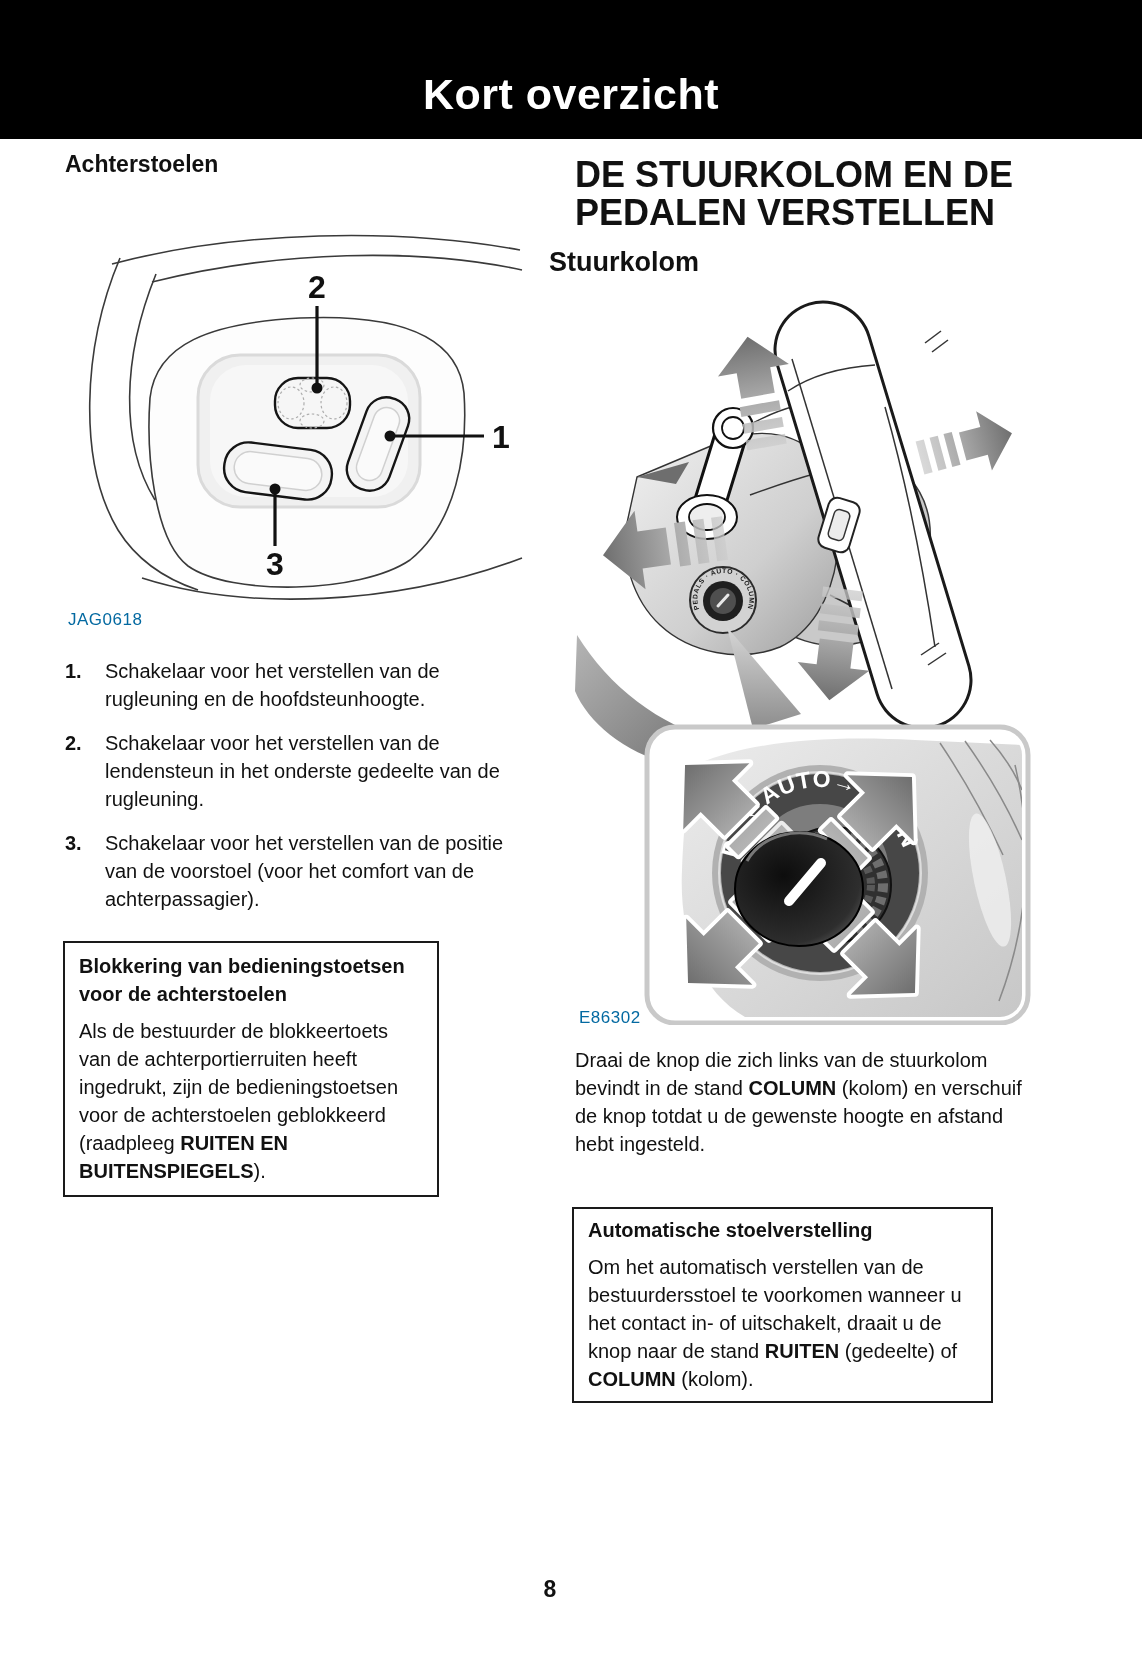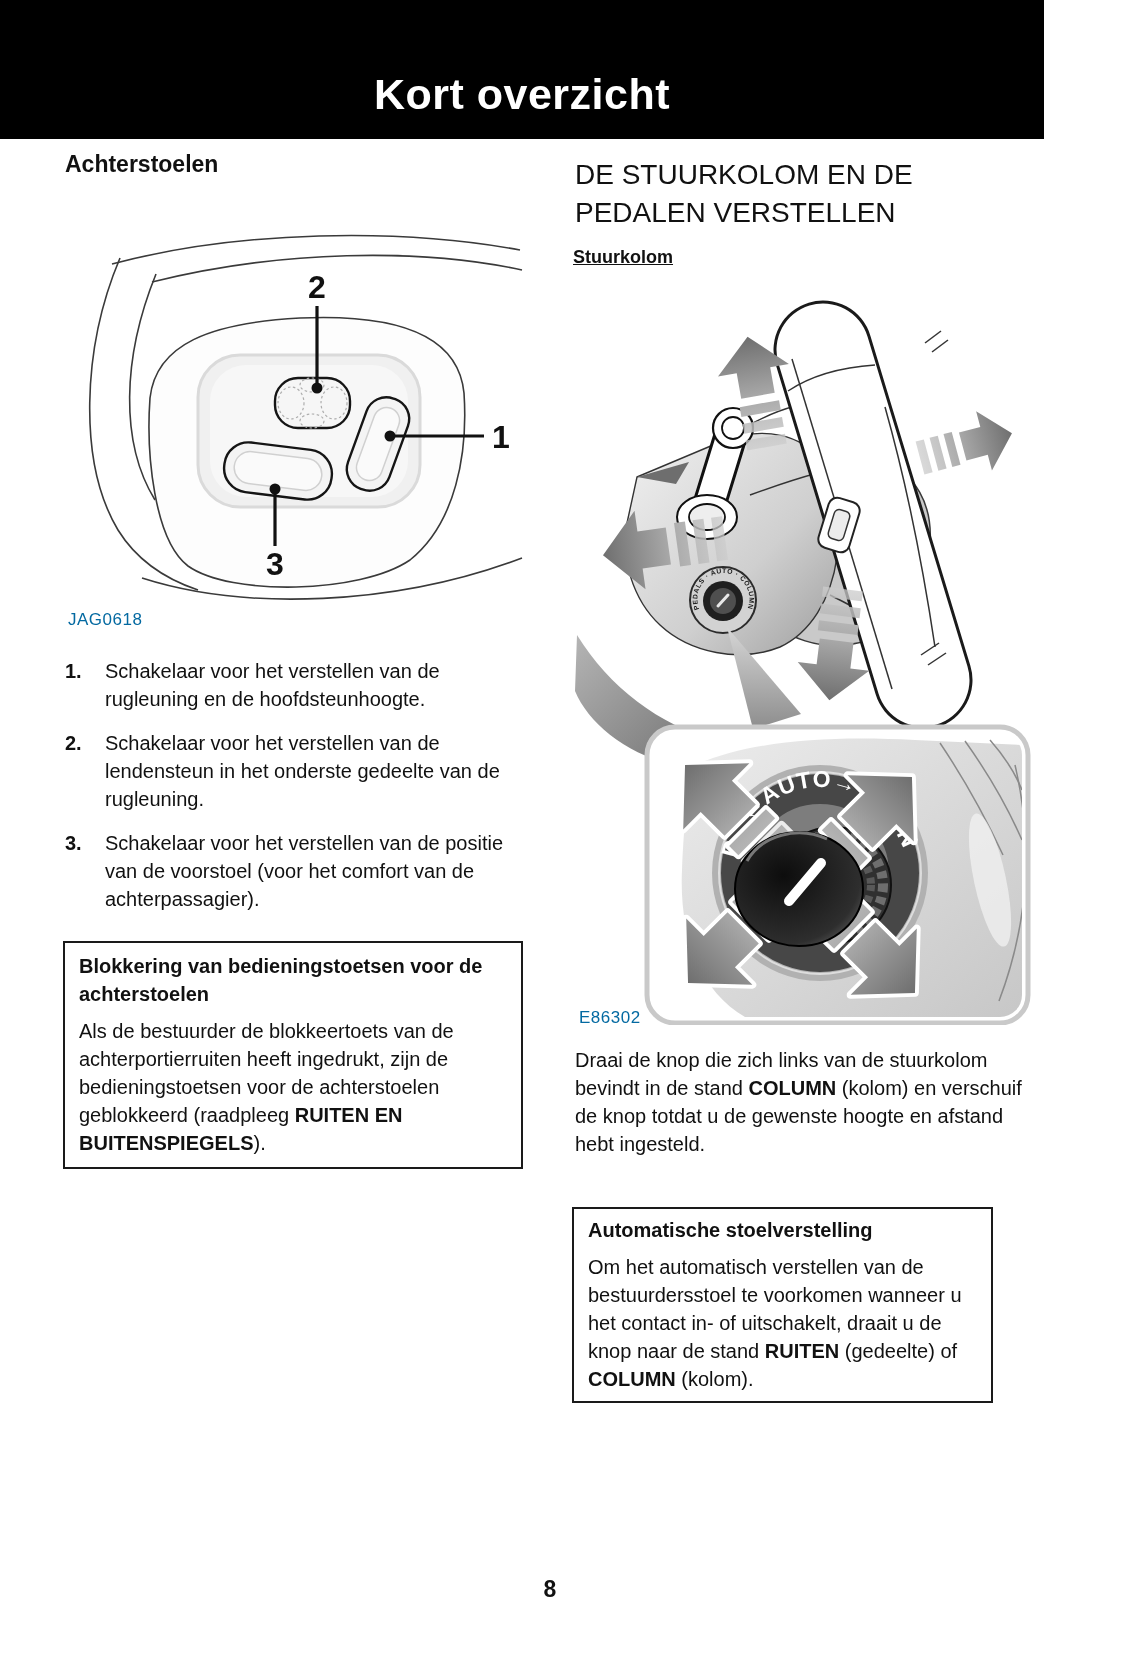--- a/index.html
+++ b/index.html
@@ -1,32 +1,32 @@
 <!DOCTYPE html>
 <html><head>
 <meta charset="utf-8">
 <style>
   html,body{margin:0;padding:0;background:#fff;}
   .page{position:relative;width:1142px;height:1654px;background:#fff;overflow:hidden;
         font-family:"Liberation Sans",sans-serif;color:#111;}
-  .banner{position:absolute;left:0;top:0;width:1044px;height:139px;background:#000;
+  .banner{position:absolute;left:0;top:0;width:1142px;height:139px;background:#000;
           display:flex;justify-content:center;align-items:flex-end;}
   .banner .title{color:#fff;font-size:43px;font-weight:bold;padding-bottom:20px;letter-spacing:.5px;}
   .h-left{position:absolute;left:65px;top:151px;font-size:23px;font-weight:bold;}
-  .h-right{position:absolute;left:575px;top:156px;width:455px;font-size:28px;font-weight:normal;line-height:38px;}
-  .h-sub{position:absolute;left:573px;top:247px;font-size:18px;font-weight:bold;text-decoration:underline;}
+  .h-right{position:absolute;left:575px;top:156px;width:455px;font-size:36px;font-weight:bold;line-height:38px;}
+  .h-sub{position:absolute;left:549px;top:247px;font-size:27px;font-weight:bold;}
   .fig{position:absolute;}
   .fig-caption{position:absolute;font-size:17px;color:#0369a1;letter-spacing:.5px;}
   .list{position:absolute;left:65px;top:657px;width:460px;font-size:20px;line-height:28px;}
   .li{display:flex;margin-bottom:16px;}
   .li .num{flex:none;width:40px;font-weight:bold;}
   .li .txt{width:398px;}
   .notebox{position:absolute;border:2px solid #1a1a1a;background:#fff;font-size:20px;line-height:28px;}
   .notebox .nb-head{font-weight:bold;margin:0 0 9px 0;}
-  .notebox.left{left:63px;top:941px;width:460px;box-sizing:border-box;padding:9px 14px 10px 14px;}
+  .notebox.left{left:63px;top:941px;width:376px;box-sizing:border-box;padding:9px 14px 10px 14px;}
   .notebox.right{left:572px;top:1207px;width:421px;box-sizing:border-box;padding:7px 1px 8px 14px;}
   .para{position:absolute;left:575px;top:1046px;width:466px;font-size:20px;line-height:28px;}
   .b{font-weight:bold;}
   .pagenum{position:absolute;left:0;top:1576px;width:1100px;text-align:center;font-size:23px;font-weight:bold;}
   svg text{font-family:"Liberation Sans",sans-serif;}
 </style>
 </head>
 <body>
 
 <div class="page">

